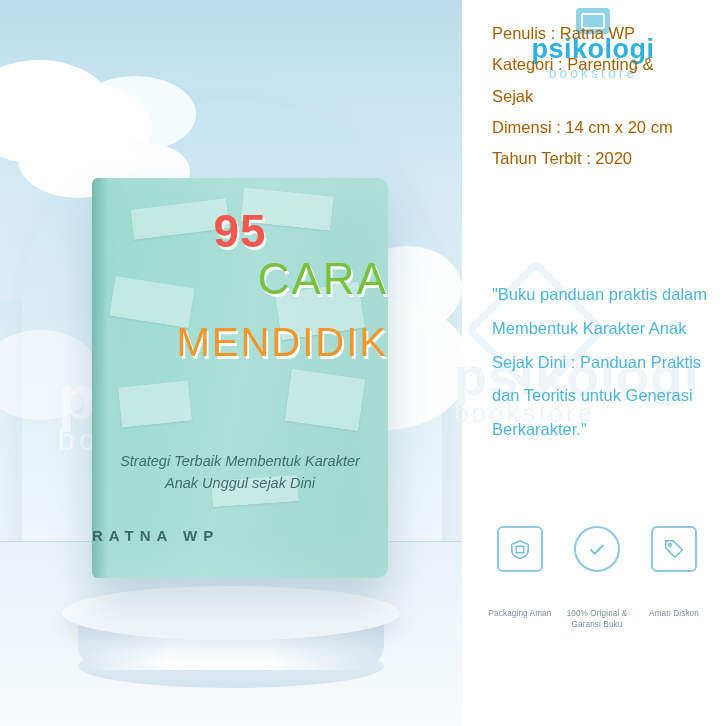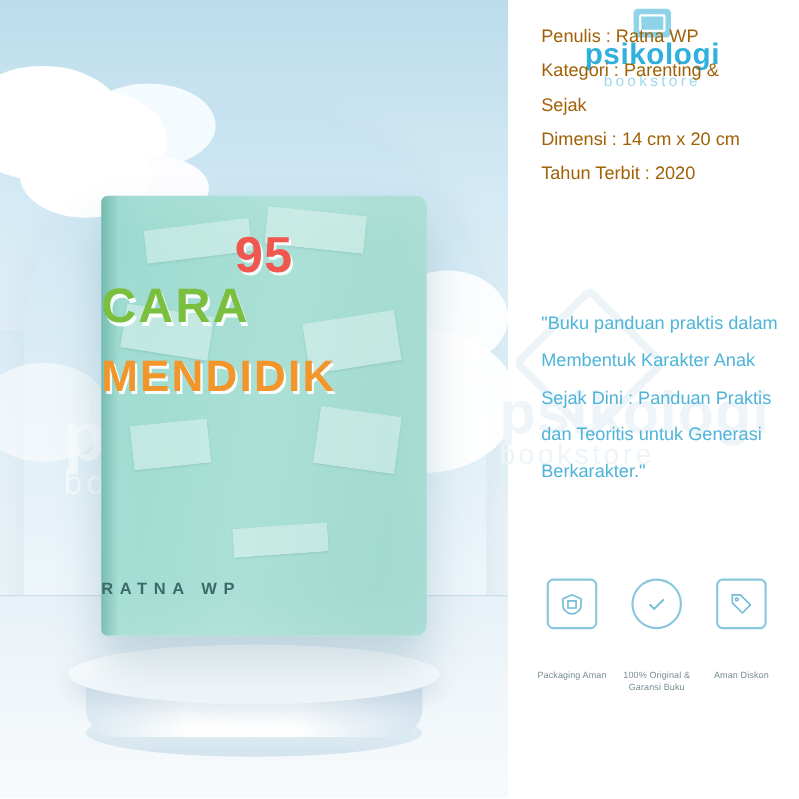--- a/index.html
+++ b/index.html
@@ -148,22 +148,22 @@
     text-align: center;
     color: #f0574f;
     font-size: 46px;
     font-weight: 800;
     letter-spacing: 1px;
     text-shadow: 2px 3px 0 rgba(255,255,255,.85);
   }
   .word {
     position: absolute;
     left: 0; right: 0;
-    text-align: left;
-    font-weight: 700;
+    text-align: right;
+    font-weight: 400;
     letter-spacing: 2px;
     text-shadow: 2px 3px 0 rgba(255,255,255,.9);
   }
   .w-cara   { top: 76px;  font-size: 44px; color: #7bbf3f; }
   .w-mendidik { top: 142px; font-size: 40px; color: #f2952b; }
   .w-anak   { top: 206px; font-size: 42px; color: #3aa6e0; }
 
   .b-sub {
     position: absolute;
     left: 24px; right: 24px; top: 272px;
@@ -329,20 +329,23 @@
       <div class="tape t2"></div>
       <div class="tape t3"></div>
       <div class="tape t4"></div>
       <div class="tape t5"></div>
       <div class="tape t6"></div>
       <div class="tape t7"></div>
 
       <div class="b-num">95</div>
       <div class="word w-cara">CARA</div>
       <div class="word w-mendidik">MENDIDIK</div>
+      <div class="b-sub">Strategi Terbaik Membentuk
+Karakter Anak Unggul
+sejak Dini</div>
       <div class="b-author">RATNA WP</div>
     </div>
   </div>
 
   <div class="info">
 
     <div class="wm-diamond"></div>
     <div class="wm-right">
       <span>psikologi</span>
       <small>bookstore</small>

